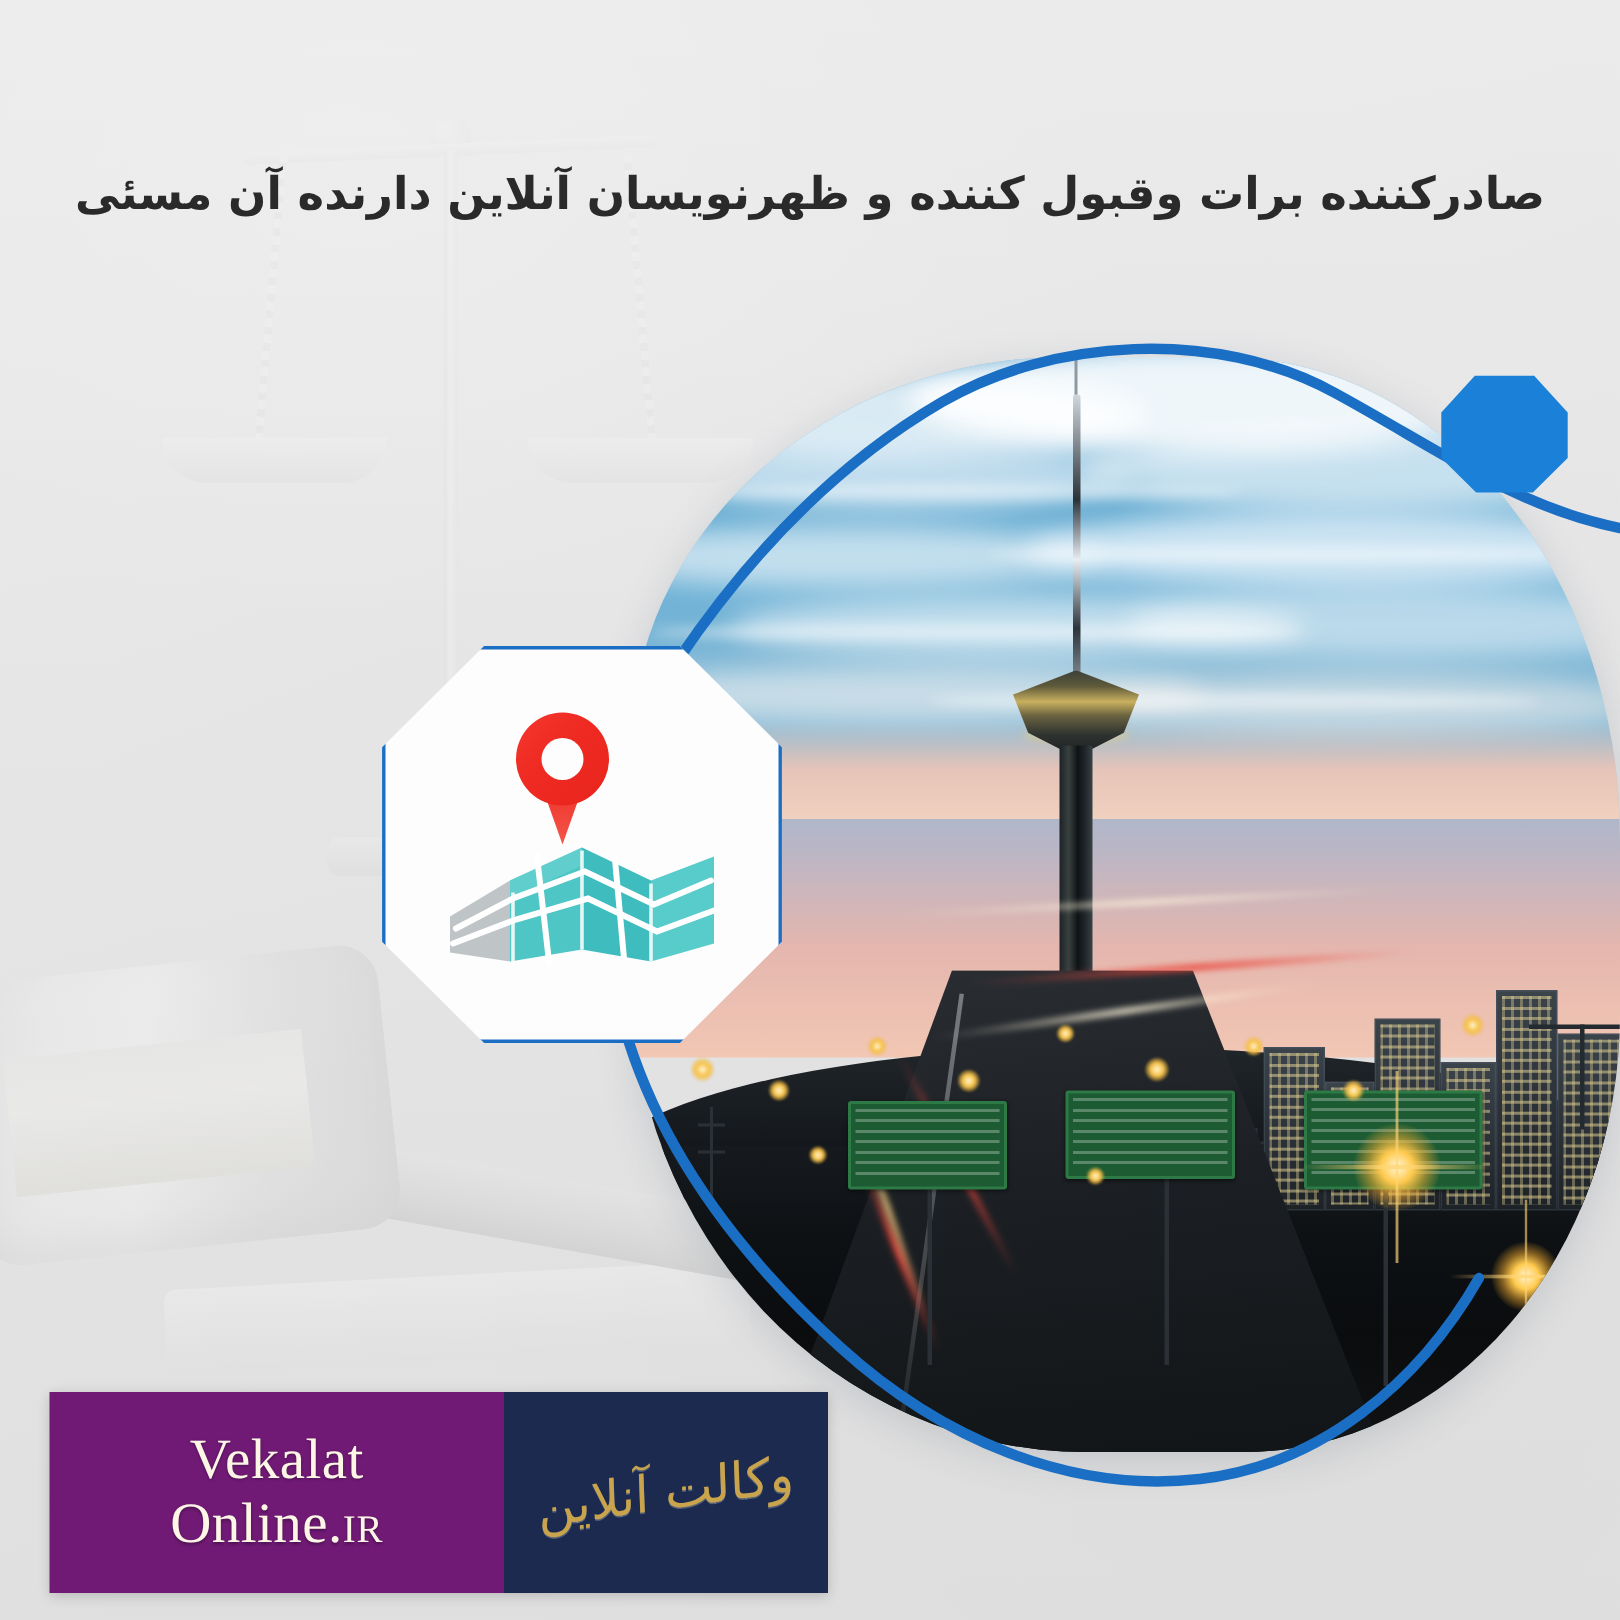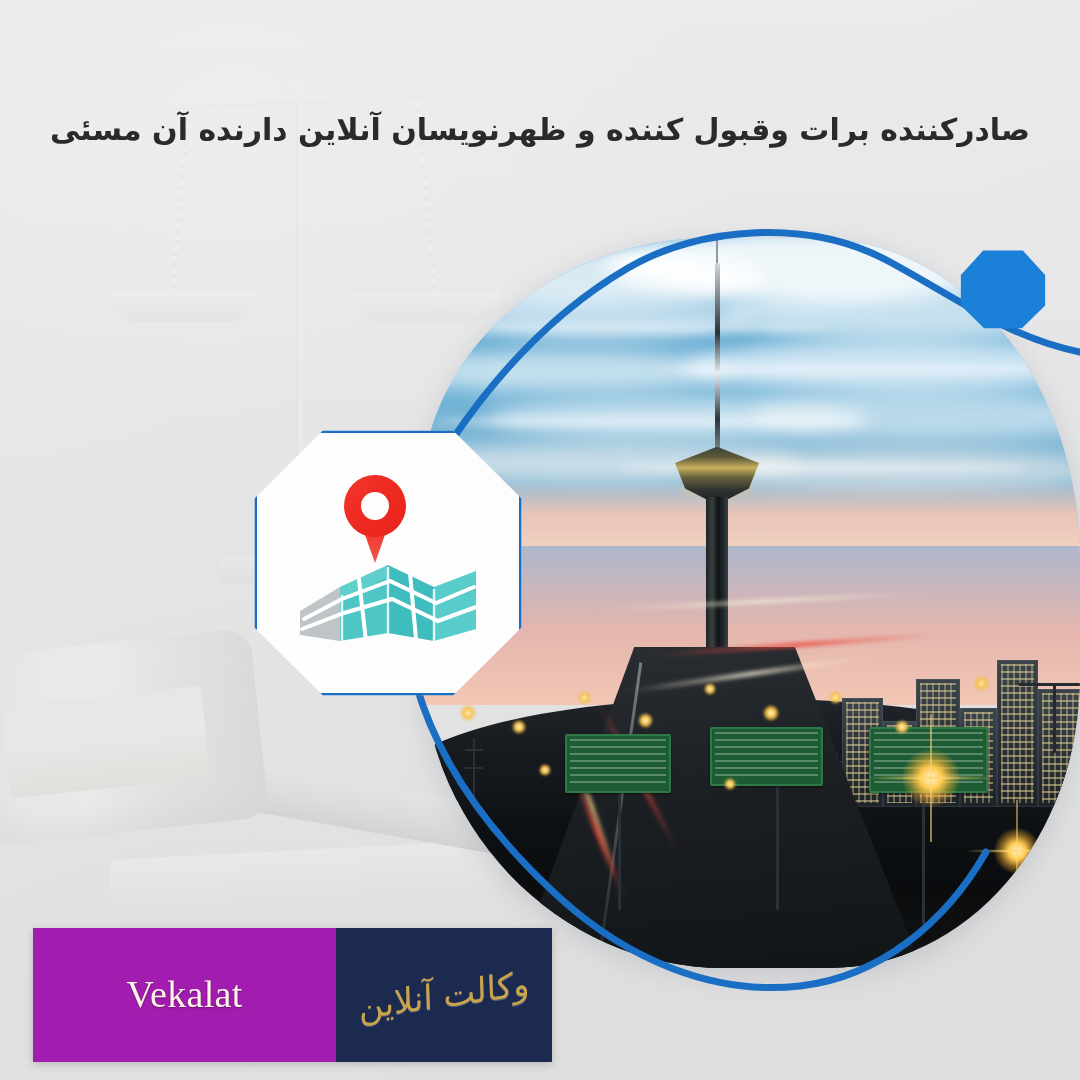--- a/index.html
+++ b/index.html
@@ -205,21 +205,21 @@
   .logo { position:absolute; left:33px; top:928px; width:519px; height:134px; display:flex;
     box-shadow:0 2px 8px rgba(0,0,0,.18); }
   .logo-mark { width:216px; height:134px; background:#1b2a4e; position:relative;
     display:flex; align-items:center; justify-content:center; overflow:hidden; }
   .logo-mark-text {
     font-family:"DejaVu Sans","Liberation Sans",sans-serif;
     font-size:34px; color:#c9a44c; direction:rtl; line-height:1;
     transform:rotate(-8deg) skewX(-6deg); text-shadow:0 1px 0 rgba(255,255,255,.25);
     white-space:nowrap;
   }
-  .logo-word { flex:1; background:#a21caf; display:flex; flex-direction:column;
+  .logo-word { flex:1; background:#701a75; display:flex; flex-direction:column;
     align-items:center; justify-content:center; gap:2px; }
   .logo-line {
     font-family:"Liberation Serif","DejaVu Serif",serif;
     font-size:38px; color:#fdf6e6; line-height:1.08; letter-spacing:.3px; direction:ltr;
     text-shadow:0 1px 2px rgba(0,0,0,.35);
   }
   .logo-line .tld { font-size:26px; letter-spacing:.5px; }
 </style>
 </head>
 <body>
@@ -371,14 +371,15 @@
     </div>
   </div>
 </div>
 
 <div class="logo">
   <div class="logo-mark">
     <span class="logo-mark-text">وکالت آنلاین</span>
   </div>
   <div class="logo-word">
     <div class="logo-line">Vekalat</div>
+    <div class="logo-line"><span>Online.</span><span class="tld">IR</span></div>
   </div>
 </div>
 
 </body></html>

